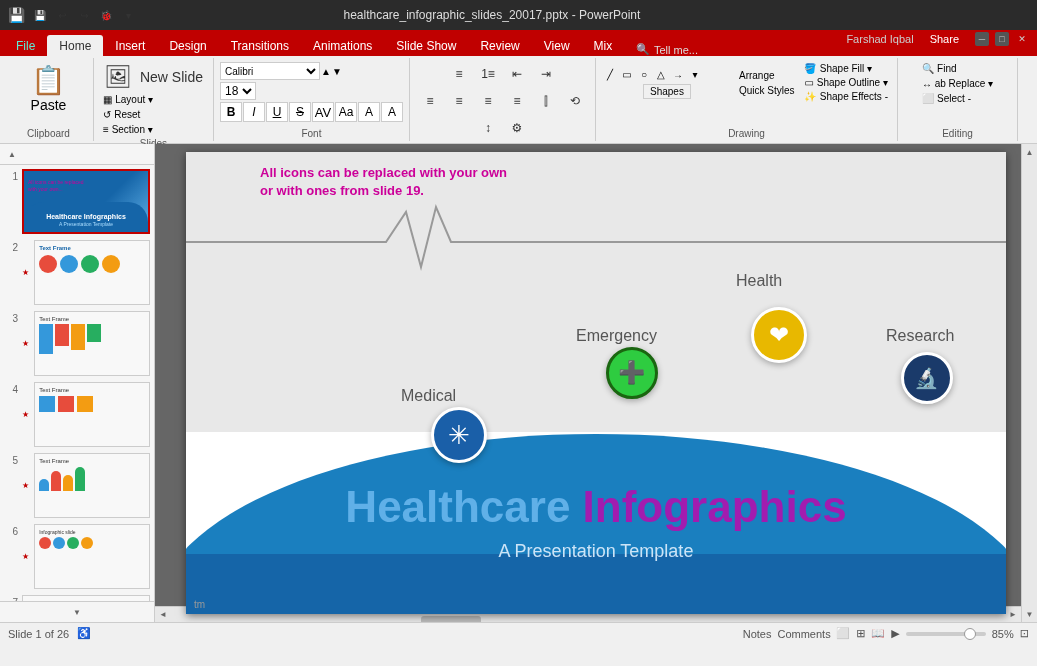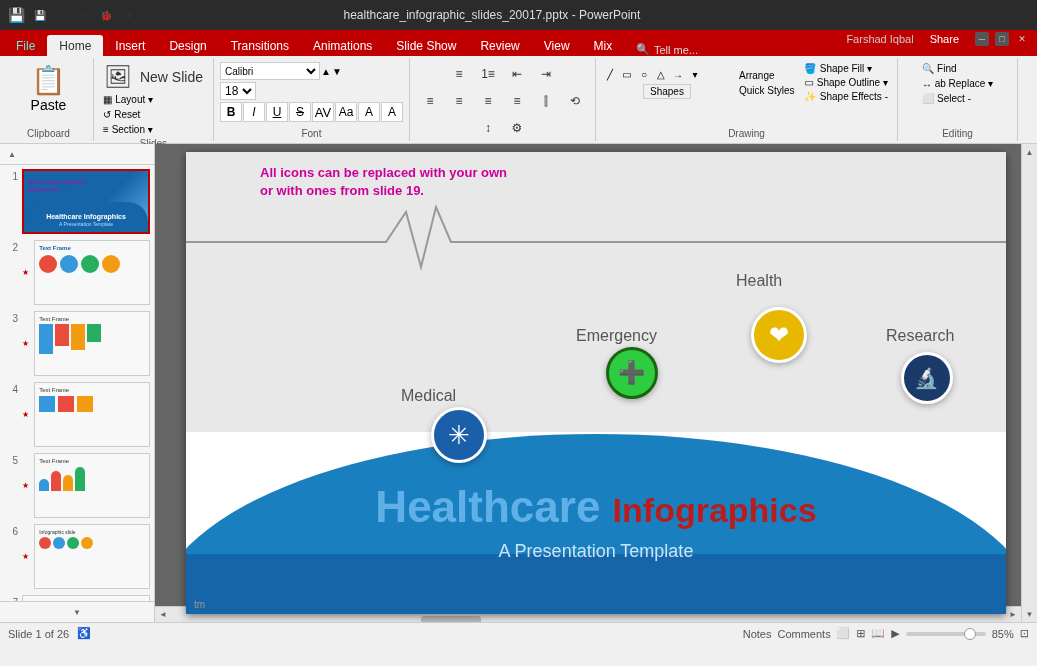--- a/index.html
+++ b/index.html
@@ -492,21 +492,21 @@
         <span style="font-size:26px;color:#fff;">✳</span>
       </div>
 
       <div class="slide-label" style="top:175px;left:700px;">Research</div>
 
       <div class="icon-circle" style="top:200px;left:715px;width:52px;height:52px;background:#1a3a6a;border:3px solid #fff;box-shadow:0 2px 6px rgba(0,0,0,0.3);">
         <span style="font-size:20px;color:#fff;">🔬</span>
       </div>
 
       <div style="position:absolute;bottom:82px;left:0;right:0;text-align:center;">
-        <span style="font-size:44px;font-weight:900;color:#60b0e8;">Healthcare </span><span style="font-size:34px;font-weight:900;color:#b91c1c;">Infographics</span>
+        <span style="font-size:44px;font-weight:900;color:#60b0e8;">Healthcare </span><span style="font-size:44px;font-weight:900;color:#a21caf;">Infographics</span>
       </div>
 
       <div style="position:absolute;bottom:52px;left:0;right:0;text-align:center;font-size:18px;color:#cce4f7;">A Presentation Template</div>
 
       <div style="position:absolute;bottom:4px;left:8px;font-size:10px;color:#999;">tm</div>
 
     </div>
 
   </div>
 

